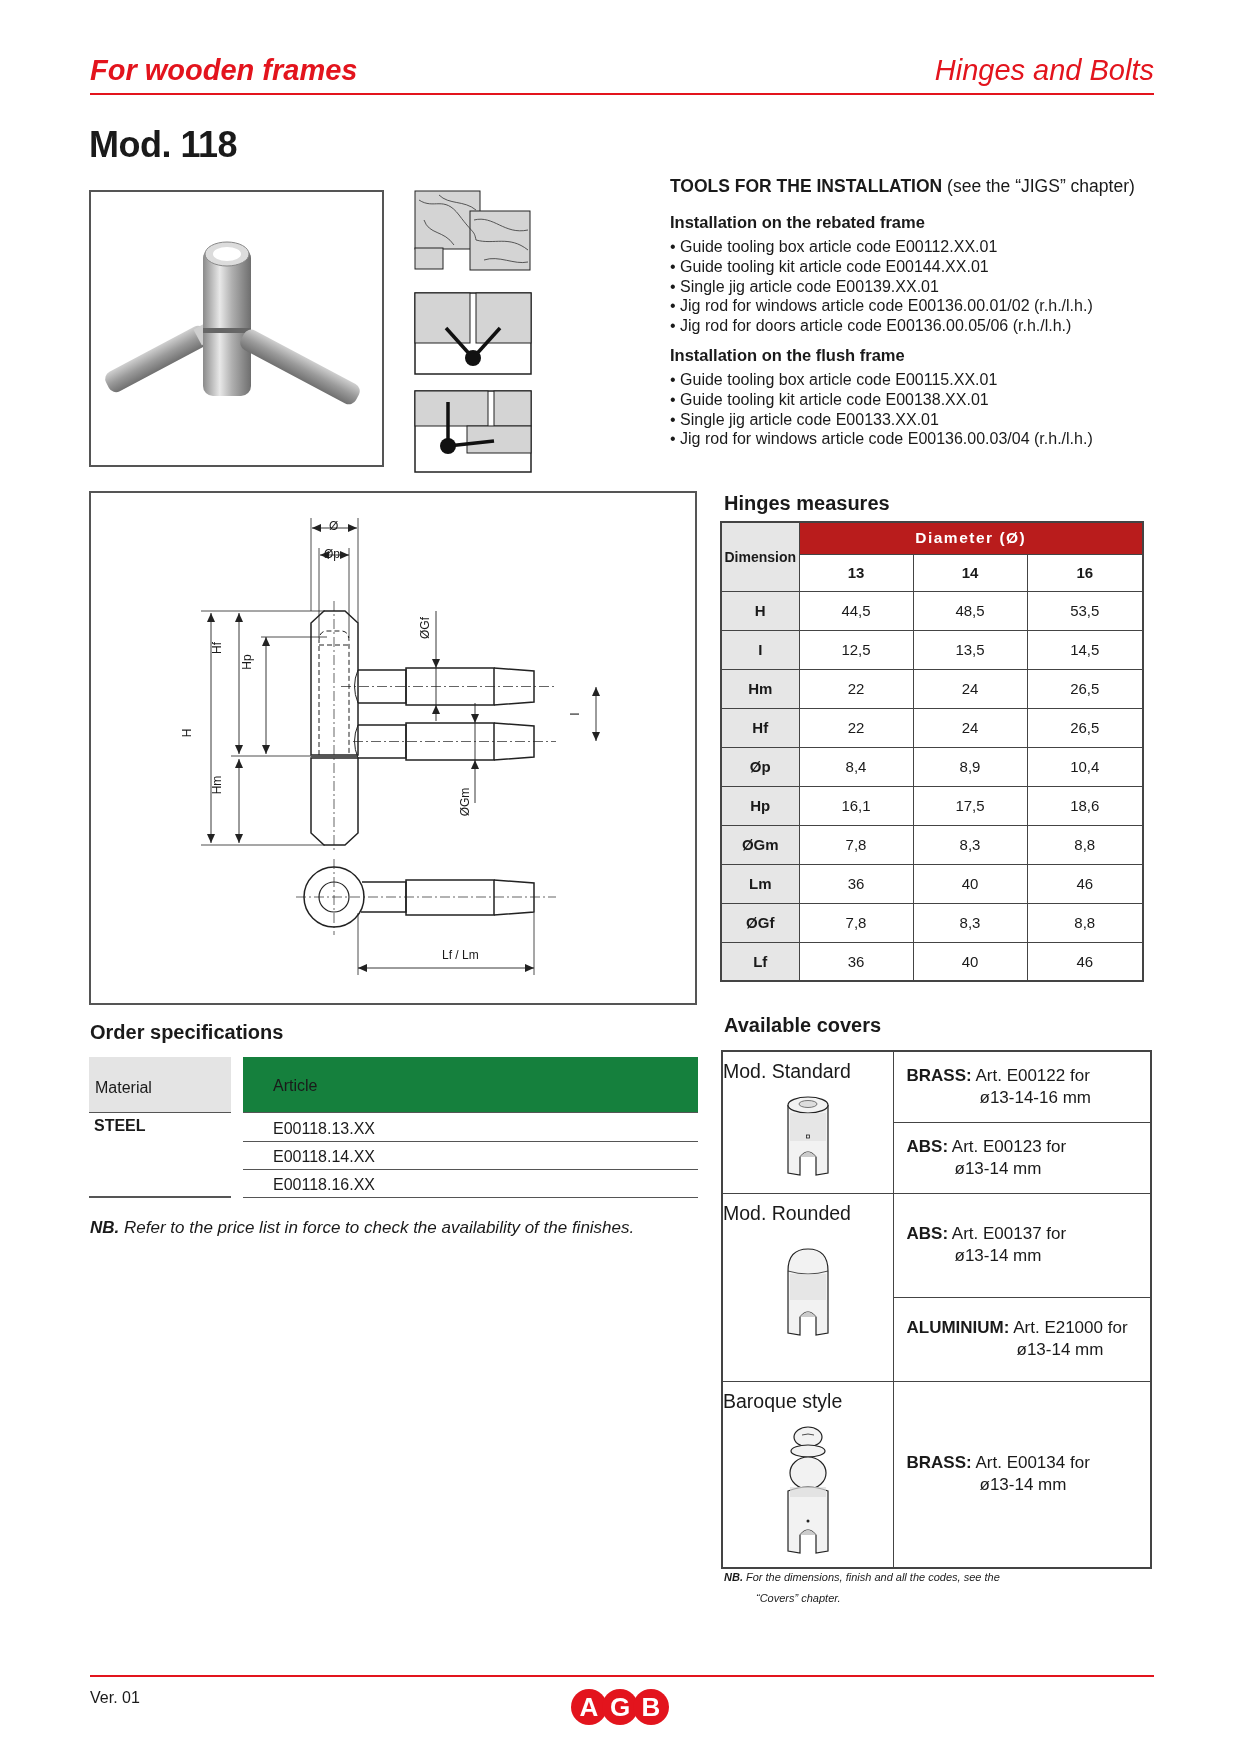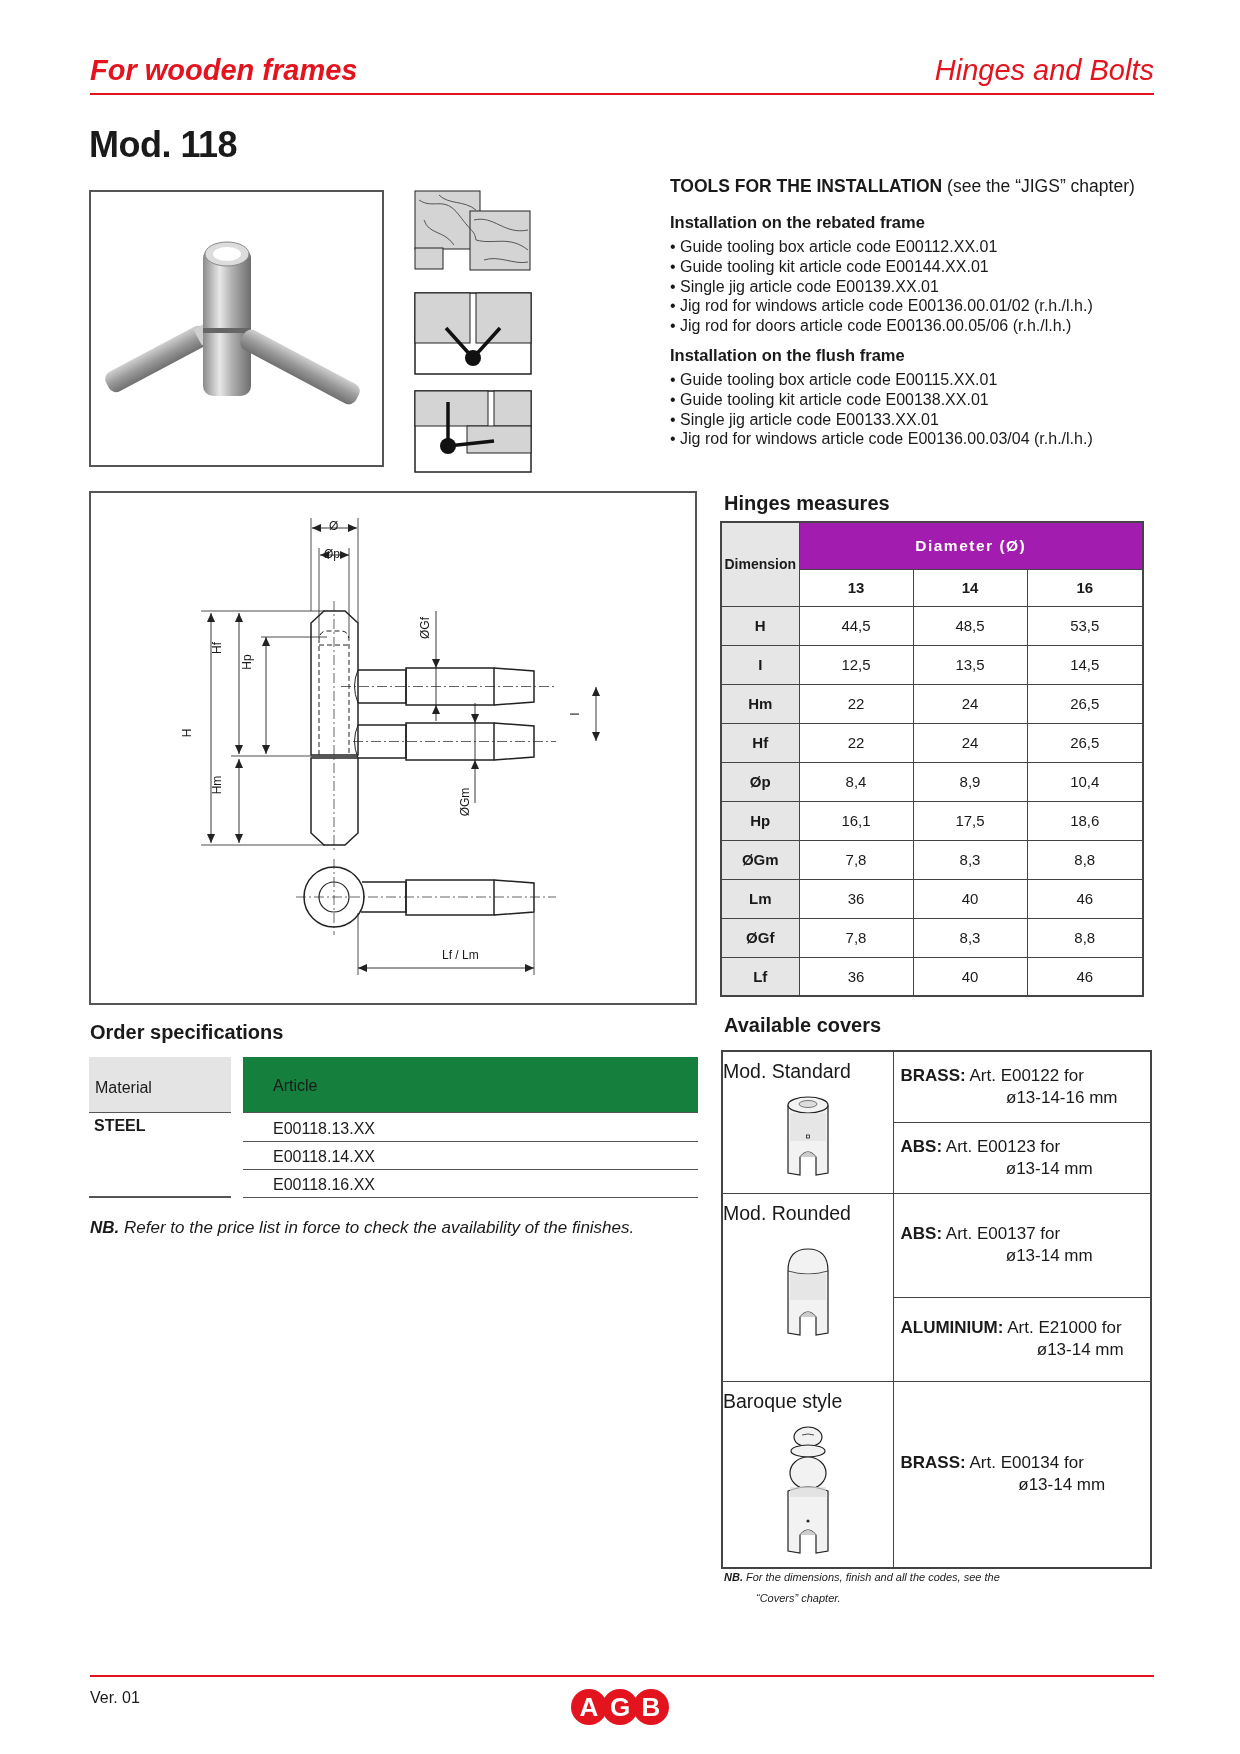--- a/index.html
+++ b/index.html
@@ -31,44 +31,44 @@
 
   
   .drawing-box { left: 89px; top: 491px; width: 608px; height: 514px; border: 2px solid #555; background: #fff; }
 
   
   .hm-title { left: 724px; top: 492px; font-size: 20px; font-weight: bold; }
   table { border-collapse: collapse; }
   .hm-table { position: absolute; left: 720px; top: 521px; width: 424px; border: 2px solid #444; font-family: "Liberation Sans", sans-serif; }
   .hm-table td, .hm-table th { border: 1px solid #444; text-align: center; font-size: 15px; }
   .hm-table .dim-head { background: #e6e6e6; font-weight: bold; font-size: 14px; width: 78px; }
-  .hm-table .diam-head { background: #a21caf; color: #fff; font-weight: bold; letter-spacing: 1.5px; font-size: 15.5px; height: 47px; }
+  .hm-table .diam-head { background: #b91c1c; color: #fff; font-weight: bold; letter-spacing: 1.5px; font-size: 15.5px; height: 32px; }
   .hm-table .col-head { font-weight: bold; font-size: 15px; height: 37px; }
   .hm-table .row-label { background: #e6e6e6; font-weight: bold; font-size: 15px; }
   .hm-table tr.data td { height: 39px; }
 
   
   .os-title { left: 90px; top: 1021px; font-size: 20px; font-weight: bold; }
   .os-mat-head { left: 89px; top: 1057px; width: 142px; height: 56px; background: #e4e4e4; border-bottom: 1.5px solid #555; font-size: 16px; padding: 22px 0 0 6px; }
   .os-art-head { left: 243px; top: 1057px; width: 455px; height: 56px; background: #15803d; border-bottom: 1.5px solid #555; font-size: 16px; padding: 20px 0 0 30px; }
   .os-mat-val { left: 94px; top: 1117px; font-size: 16px; font-weight: bold; }
   .os-mat-rule { left: 89px; top: 1196px; width: 142px; height: 1.5px; background: #555; }
   .os-art-row { left: 243px; width: 455px; height: 28px; border-bottom: 1.5px solid #555; font-size: 16px; padding: 6px 0 0 30px; }
   .nb1 { left: 90px; top: 1218px; font-size: 17px; font-style: italic; }
   .nb1 b, .nb2 b { font-weight: bold; }
 
   
   .ac-title { left: 724px; top: 1014px; font-size: 20px; font-weight: bold; }
   .cov-table { position: absolute; left: 721px; top: 1050px; width: 431px; border: 2px solid #444; }
   .cov-table td { border: 1.5px solid #444; vertical-align: top; }
   .cov-name { width: 171px; font-size: 19.5px; padding-top: 8px; }
   .cov-name .cov-svg { display: block; margin: 12px auto 0 auto; }
-  .cov-desc { font-size: 17px; line-height: 22px; padding-left: 7px; vertical-align: middle !important; }
+  .cov-desc { font-size: 17px; line-height: 22px; padding-left: 13px; vertical-align: middle !important; }
   .cov-desc b { font-weight: bold; }
-  .cov-desc .ind { display: block; text-align: center; }
+  .cov-desc .ind { display: block; }
   .nb2 { left: 724px; top: 1567px; font-size: 11px; font-style: italic; line-height: 21px; width: 440px; }
   .nb2 .ind2 { display: block; padding-left: 32px; }
 
   
   .ftr-rule { left: 90px; top: 1675px; width: 1064px; height: 2px; background: #e3141d; }
   .ver { left: 90px; top: 1689px; font-size: 16px; }
   .logo { left: 570px; top: 1688px; width: 100px; height: 38px; }
 </style>
 </head>
 <body>

